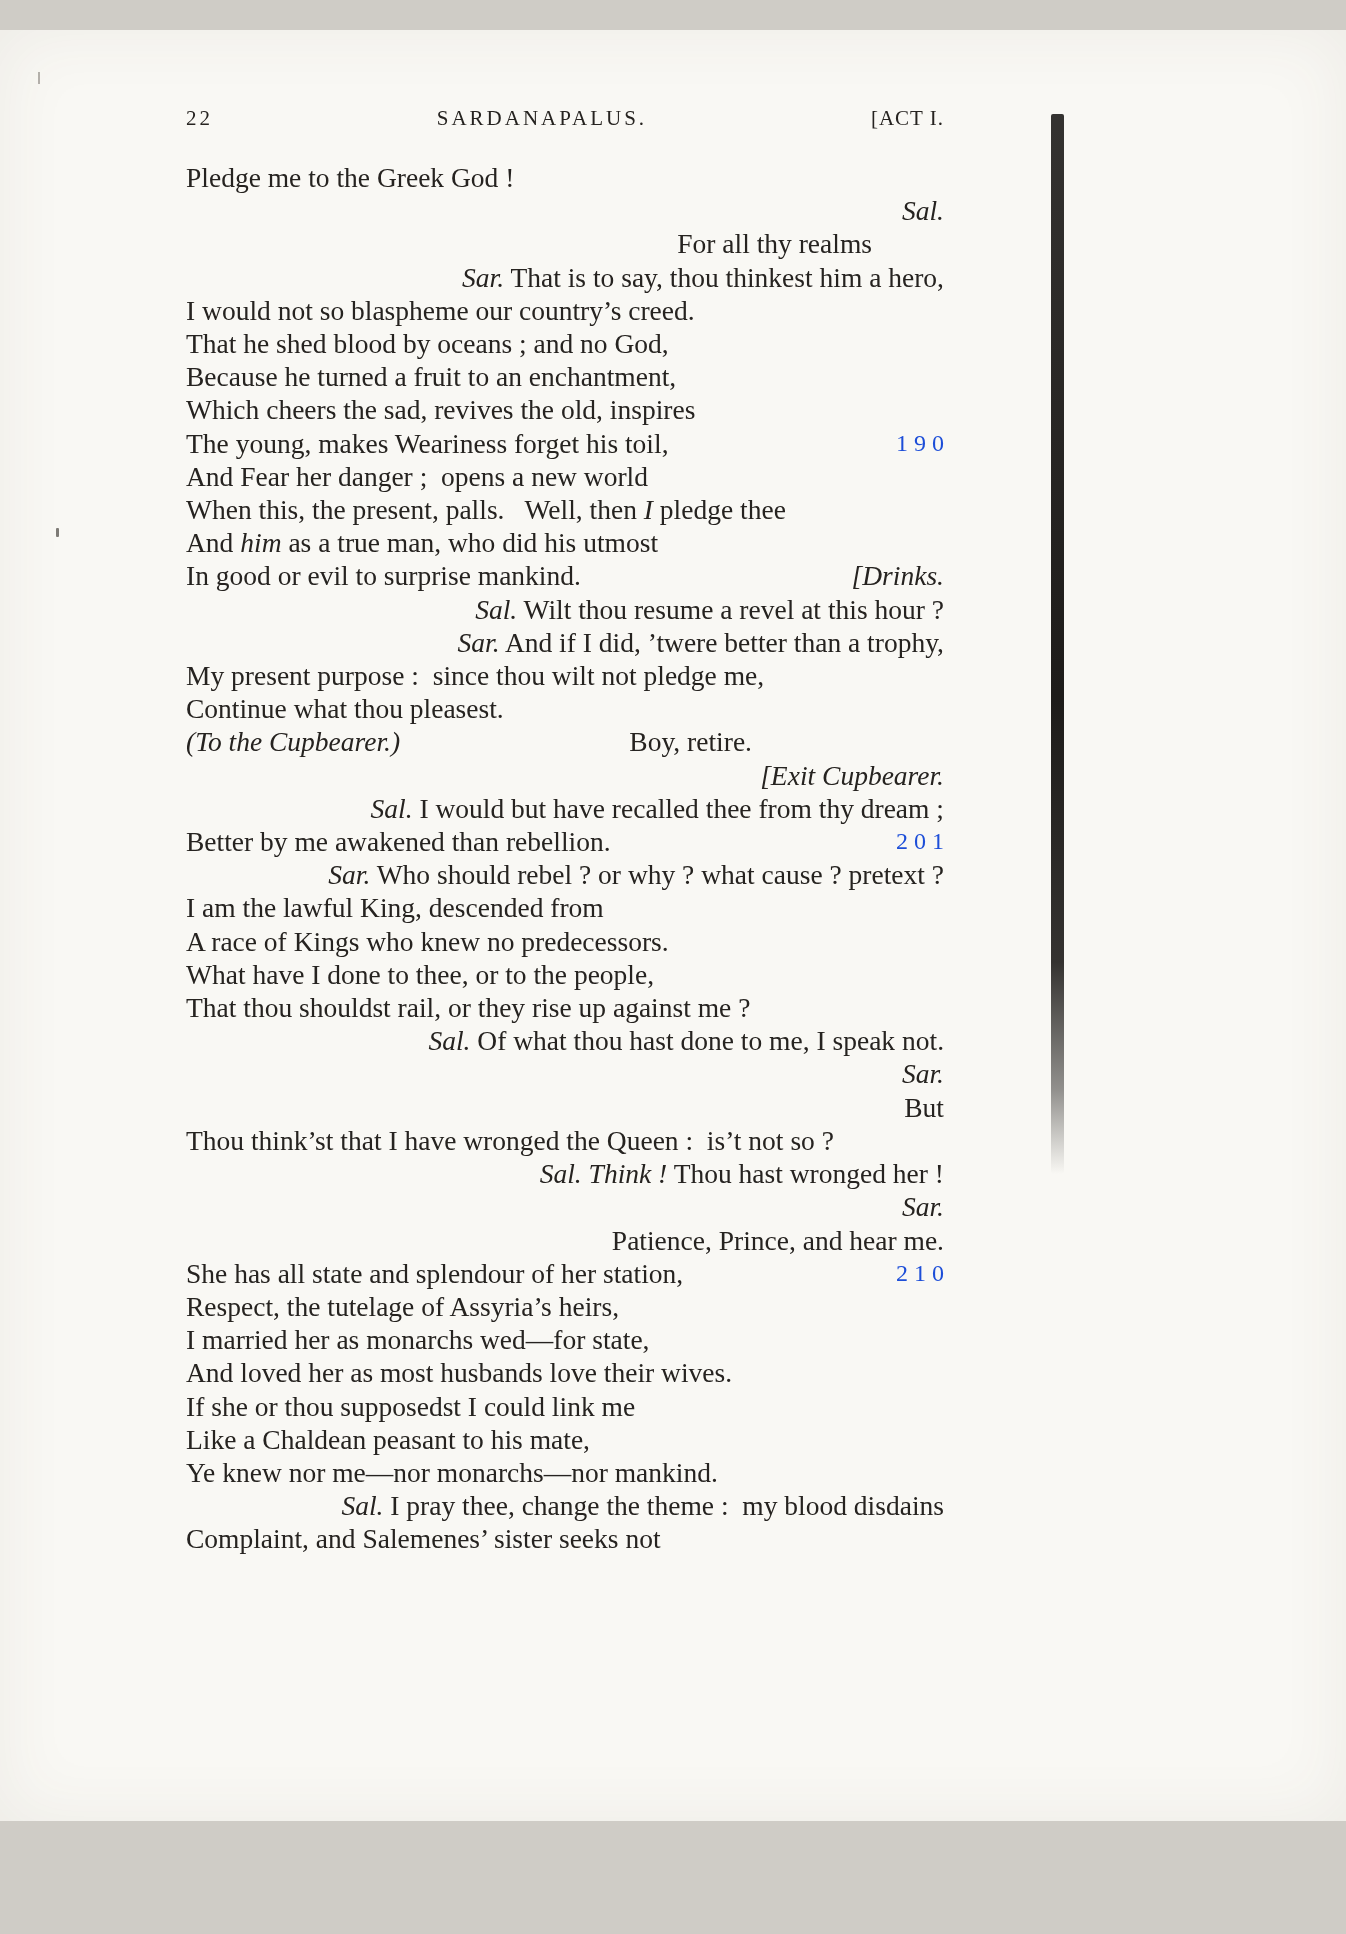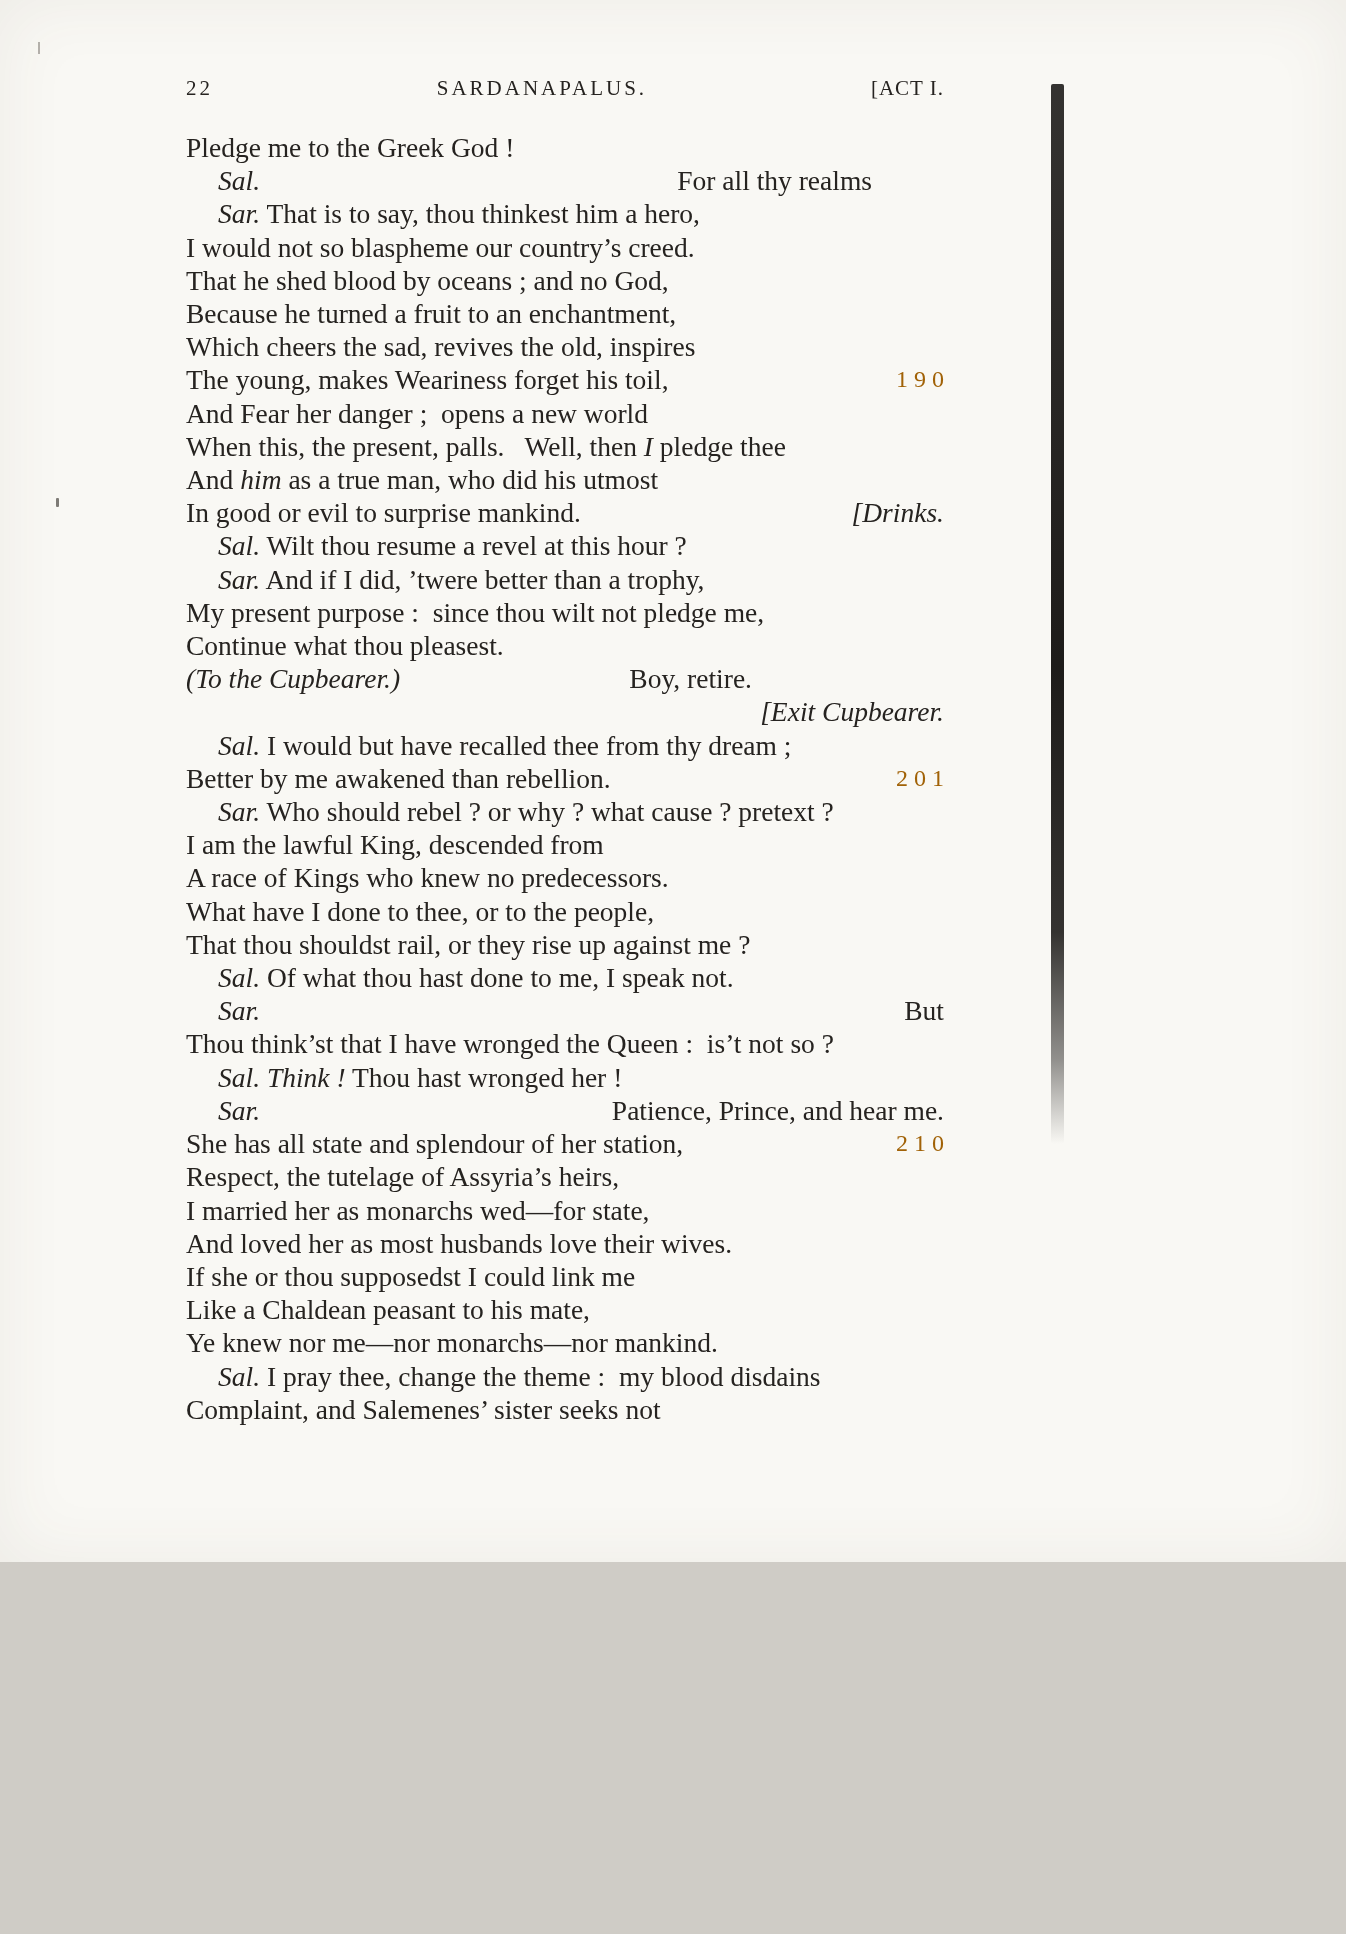--- a/index.html
+++ b/index.html
@@ -1,40 +1,41 @@
 <!DOCTYPE html>
 <html><head>
 <meta charset="utf-8">
 <style>
   html, body { margin: 0; padding: 0; background: #cfccc6; }
   .page {
     position: relative;
     width: 1346px;
-    height: 1562px;
+    height: 1791px;
     background: #f9f8f4;
     font-family: "Liberation Serif", serif;
     color: #262320;
     overflow: hidden;
     box-shadow: inset 0 0 70px rgba(80,70,60,0.07);
+    margin-top: 30px;
   }
   .content { position: absolute; left: 186px; top: 76px; width: 758px; }
   .header {
     display: flex; justify-content: space-between; align-items: baseline;
     font-size: 21px;
   }
   .pagenum { letter-spacing: 3px; }
   .title   { letter-spacing: 3px; }
   .act     { letter-spacing: 1px; }
   .text-block { margin-top: 30px; font-size: 27.5px; line-height: 33.2px; }
   .line { display: flex; align-items: flex-end; white-space: pre; }
-  .line.indent { padding-left: 32px; }
+  .line.indent { padding-left: 32px; flex-direction: column; }
   .main { flex: 0 1 auto; }
   .end  { margin-left: auto; }
   .it   { font-style: italic; }
-  .num  { font-size: 24px; letter-spacing: 6px; margin-right: -6px; color: #a16207; }
+  .num  { font-size: 24px; letter-spacing: 6px; margin-right: -6px; color: #1d4ed8; }
   .dir  { font-style: italic; }
   .bar {
     position: absolute; left: 1051px; top: 84px; width: 13px; height: 1060px;
     background: linear-gradient(to bottom,
       rgba(18,16,14,0.85) 0%,
       rgba(18,16,14,0.95) 55%,
       rgba(18,16,14,0.85) 80%,
       rgba(18,16,14,0.45) 92%,
       rgba(18,16,14,0) 100%);
     border-radius: 2px;

